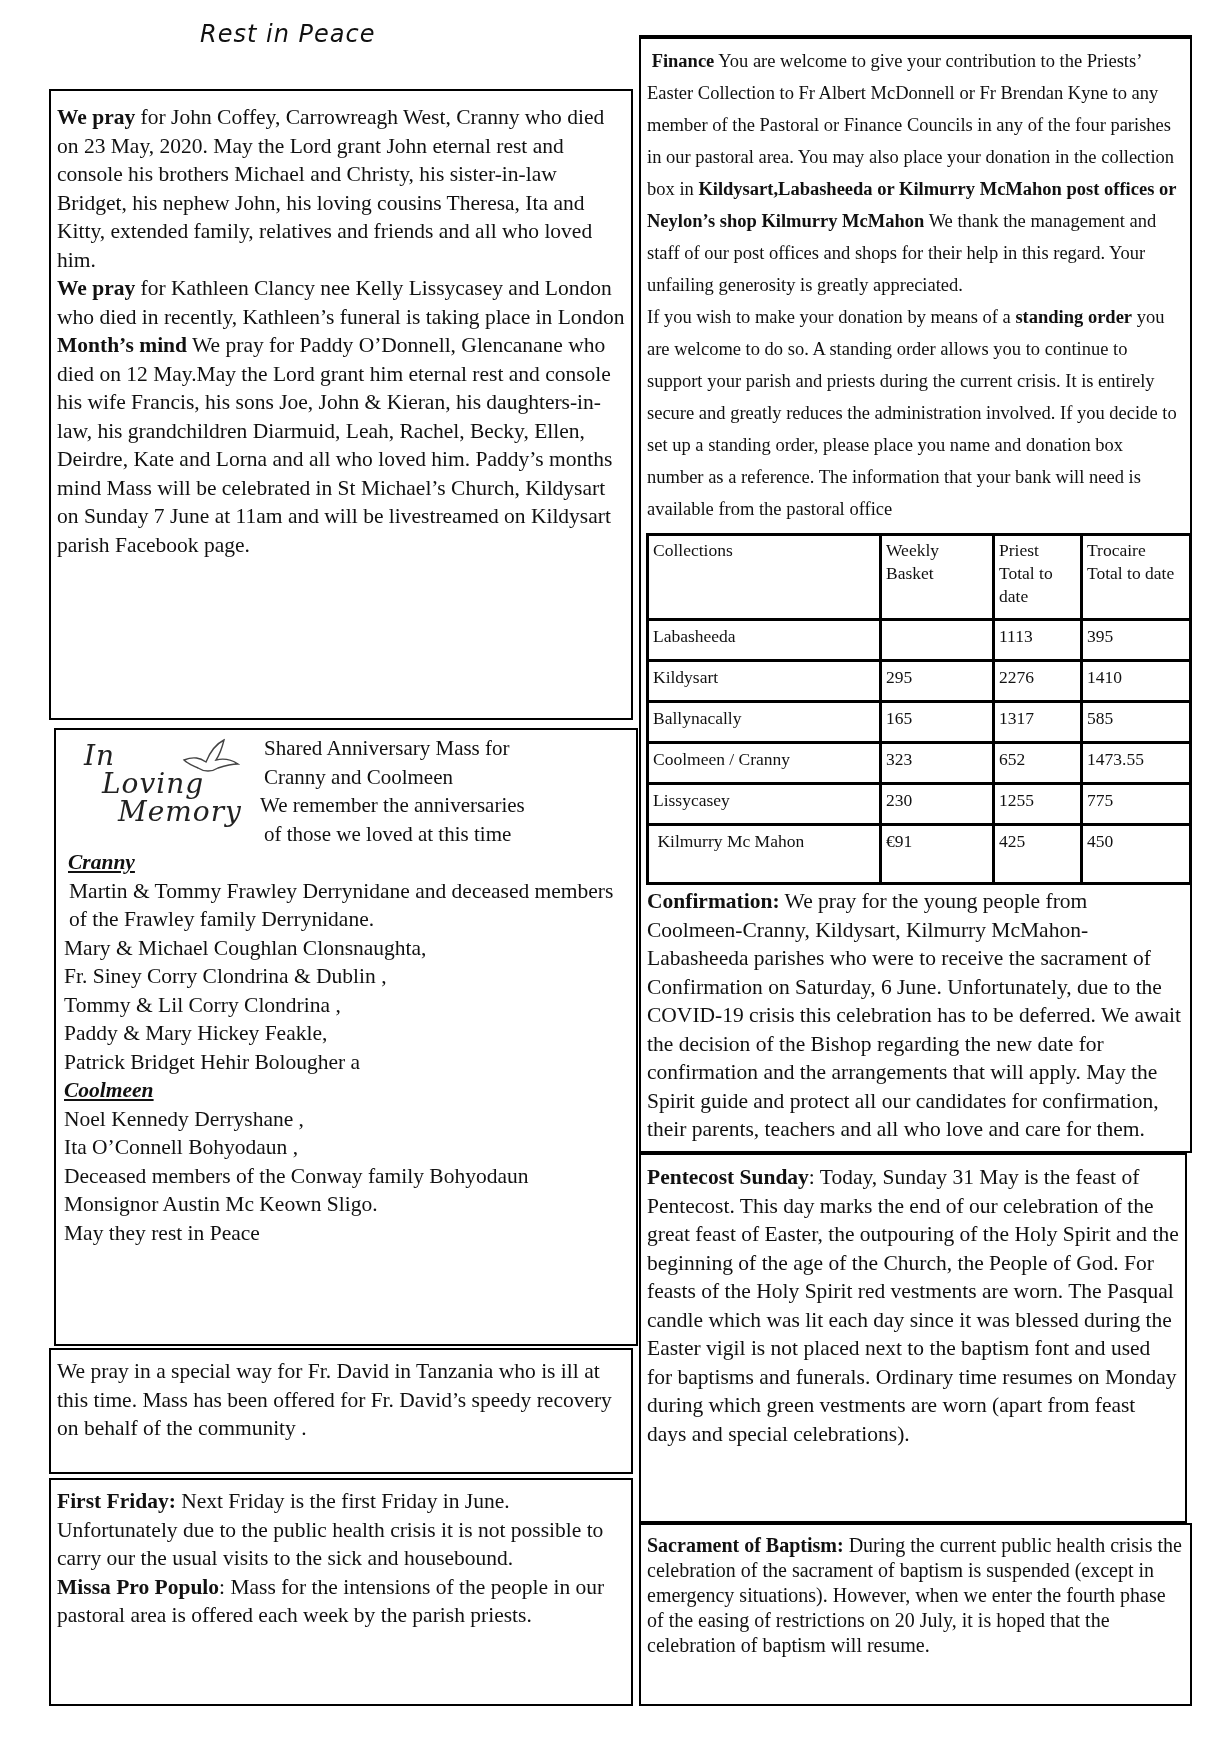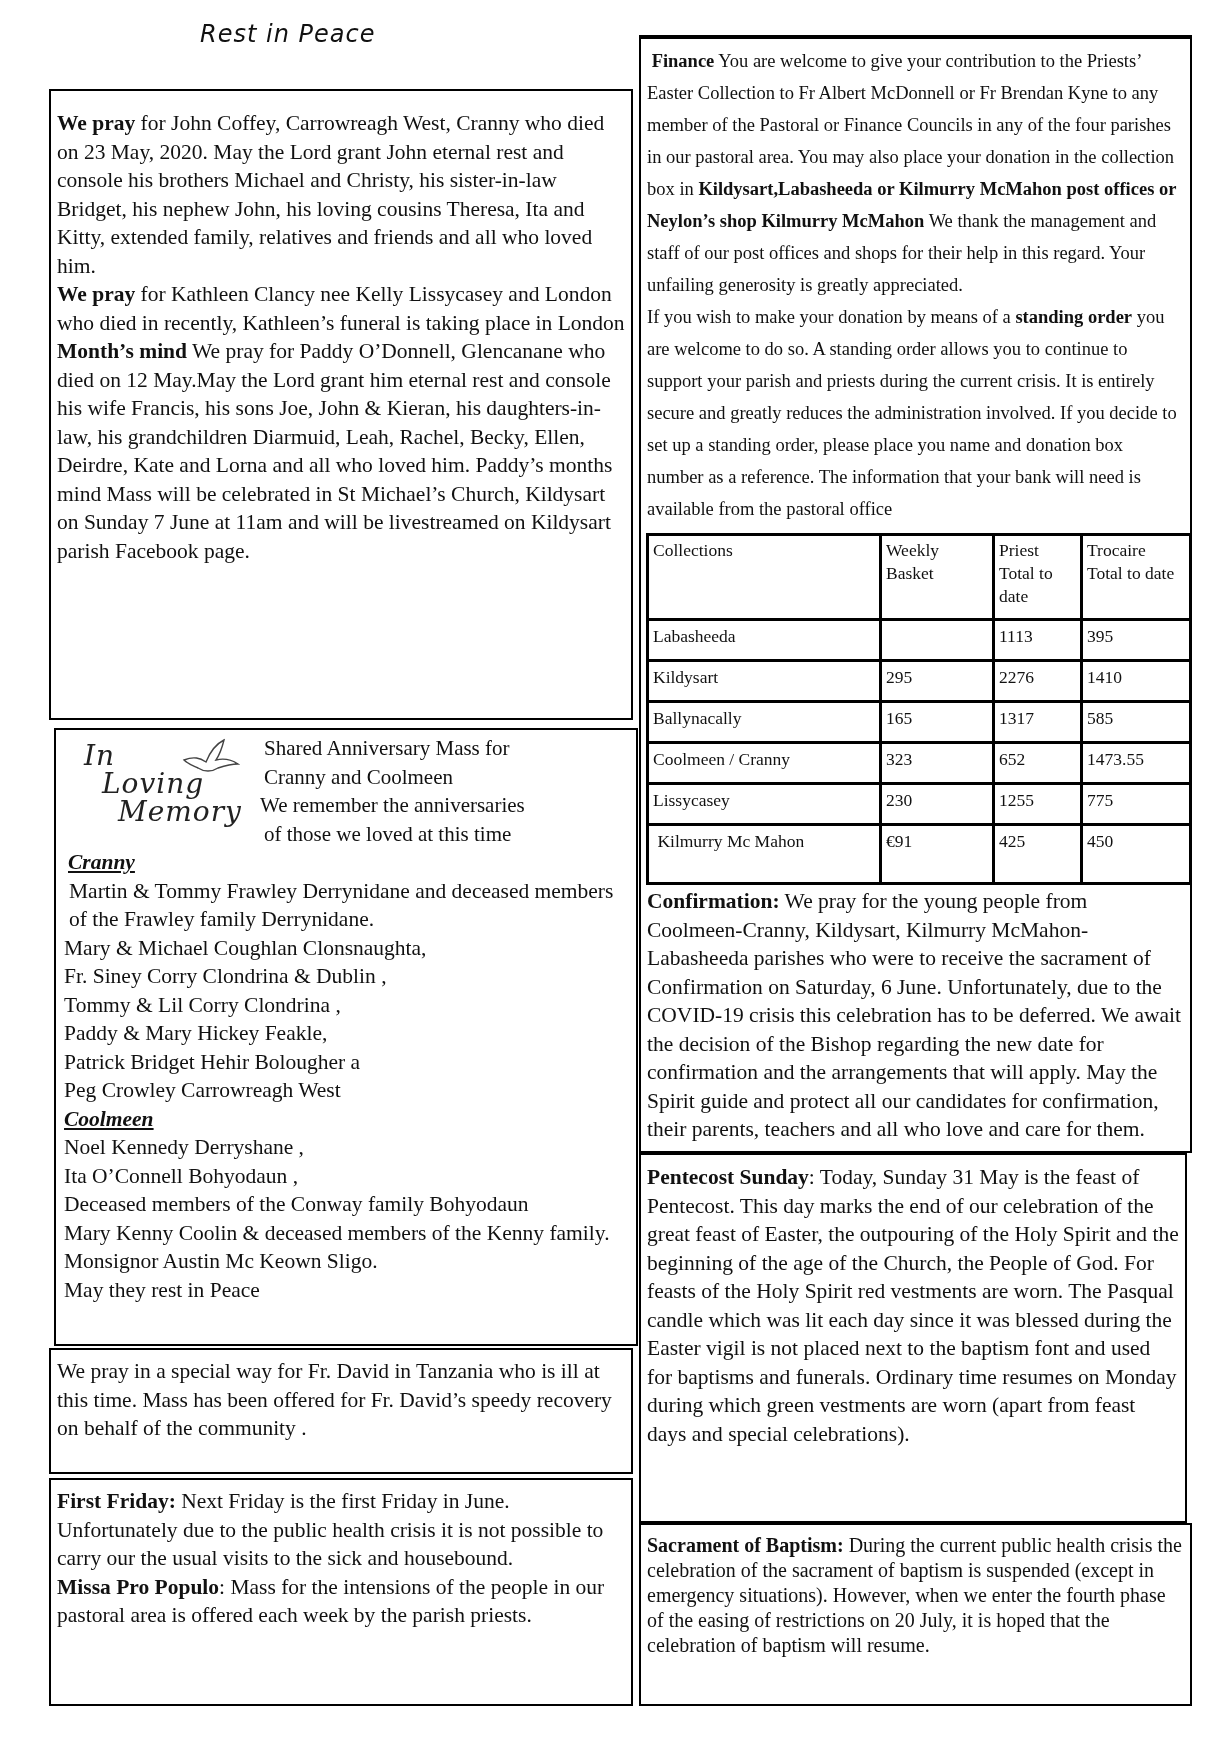--- a/index.html
+++ b/index.html
@@ -9,21 +9,21 @@
          font-size:24px; font-style:italic; letter-spacing:1px; color:#111; font-weight:normal; }
   .box { position:absolute; border:2px solid #000; box-sizing:border-box; background:#fff; }
   .txt { font-size:21.5px; line-height:28.5px; }
   .txt-sm { font-size:18.5px; line-height:32px; }
   .txt-md { font-size:21.5px; line-height:28.8px; }
   b, .b { font-weight:bold; }
   p { margin:0; }
   .spacer { height:28px; }
 
   
-  #box-rip { left:49px; top:89px; width:584px; height:631px; padding:18px 6px 0 6px; }
+  #box-rip { left:49px; top:89px; width:584px; height:631px; padding:12px 6px 0 6px; }
   #box-memory { left:54px; top:728px; width:584px; height:618px; padding:8px 6px 0 6px; }
   #box-david { left:49px; top:1348px; width:584px; height:126px; padding:7px 6px 0 6px; }
   #box-friday { left:49px; top:1478px; width:584px; height:228px; padding:7px 6px 0 6px; }
   #box-finance { left:639px; top:35px; width:553px; height:1118px; padding:6px 6px 0 6px; border-top-width:4px; }
   #box-pentecost { left:639px; top:1153px; width:548px; height:370px; padding:8px 6px 0 6px; }
   #box-baptism { left:639px; top:1523px; width:553px; height:183px; padding:8px 6px 0 6px; }
 
   
   .mem-head { display:flex; align-items:flex-start; }
   .mem-logo { width:200px; height:100px; position:relative; flex:none; }
@@ -74,28 +74,26 @@
     </div>
   </div>
   <div class="subhead" style="margin-left:6px">Cranny</div>
   <div style="margin-left:2px">
     <div style="padding-left:5px;text-indent:0">Martin   &amp; Tommy Frawley Derrynidane  and deceased members of the Frawley family Derrynidane.</div>
     <div>Mary &amp; Michael Coughlan Clonsnaughta,</div>
     <div>Fr. Siney Corry Clondrina &amp; Dublin ,</div>
     <div>Tommy &amp; Lil Corry Clondrina ,</div>
     <div>Paddy &amp; Mary Hickey Feakle,</div>
     <div>Patrick  Bridget Hehir Bolougher a</div>
-    <div>Peg Crowley Carrowreagh West</div>
   </div>
   <div class="subhead" style="margin-left:2px">Coolmeen</div>
   <div style="margin-left:2px">
     <div>Noel Kennedy Derryshane ,</div>
     <div>Ita O’Connell Bohyodaun ,</div>
     <div>Deceased members of the  Conway family Bohyodaun</div>
-    <div>Mary Kenny Coolin &amp; deceased members of the Kenny family.</div>
     <div>Monsignor Austin Mc Keown Sligo.</div>
     <div>May they rest in Peace</div>
   </div>
 </div>
 
 <div class="box txt" id="box-david">
   <p> We pray  in a special way for Fr. David in Tanzania who is ill at this time. Mass has been offered for  Fr. David’s  speedy recovery on behalf of the community .</p>
 </div>
 
 <div class="box txt" id="box-friday">

